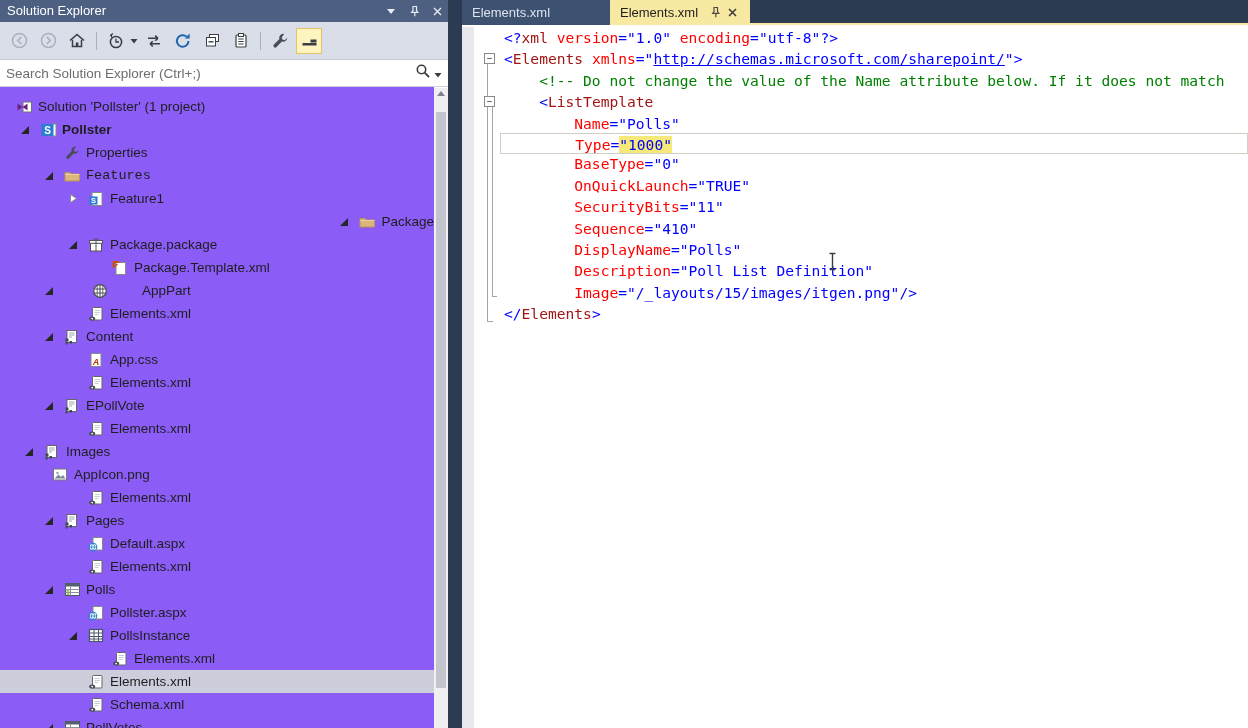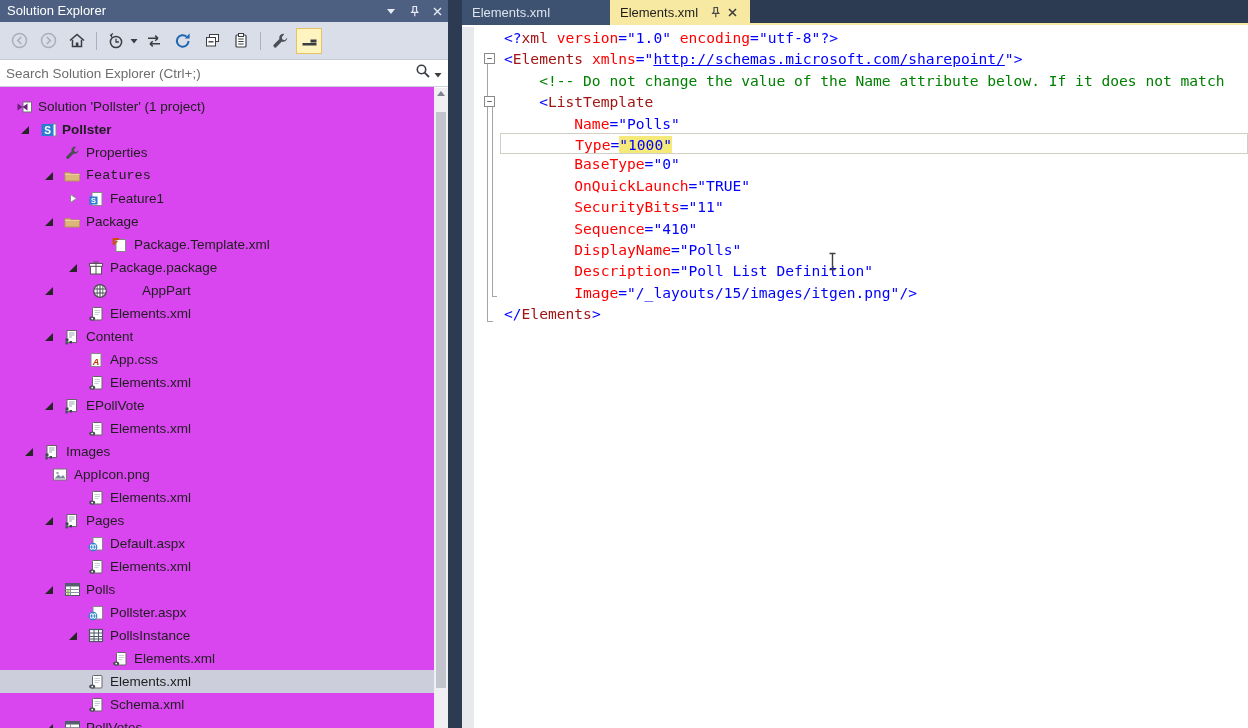--- a/index.html
+++ b/index.html
@@ -22,21 +22,21 @@
   .tcaret { width:9px; margin-left:-2px; margin-right:2px; display:inline-flex; }
 
   #panel-search { position:absolute; left:0; top:60px; width:448px; height:27px;
     background:#FFFFFF; border-bottom:1px solid #CCD1DE; display:flex; align-items:center; }
   #search-input { flex:1; border:none; outline:none; font-size:13.5px; color:#444;
     padding-left:6px; font-family:"Liberation Sans",sans-serif; background:transparent; }
   #search-input::placeholder { color:#6D6D6D; opacity:1; }
   #search-icons { display:flex; align-items:center; gap:3px; padding-right:6px; }
 
   #tree { position:absolute; left:0; top:87px; width:434px; height:641px; overflow:hidden;
-    background:#d946ef; padding-top:8px; }
+    background:#8b5cf6; padding-top:8px; }
   .tree-row { position:relative; height:23px; display:flex; align-items:center;
     font-size:13.5px; color:#1E1E1E; white-space:nowrap; cursor:default; }
   .tree-row.selected { background:#CCCEDB; }
   .tree-arrow { display:inline-flex; width:26px; justify-content:center; align-items:center; flex:none; }
   .tree-arrow.w14 { width:14px; }
   .tree-icon { display:inline-flex; width:20px; justify-content:center; align-items:center; flex:none; }
   .tree-label { padding-left:4px; }
   .tree-label.bold { font-weight:bold; }
 
   #panel-scrollbar { position:absolute; right:0; top:88px; width:14px; height:640px; background:#F0F0F2; }
@@ -246,59 +246,59 @@
           </span>
           <span class="tree-icon">
             <svg width="16" height="16" viewBox="0 0 16 16">
               <rect x="4" y="1.5" width="10" height="13" fill="#fff" stroke="#888"></rect>
               <rect x="1.5" y="5.5" width="8" height="8" fill="#2B7CD3"></rect>
               <text x="5.5" y="12" font-size="7.5" font-weight="bold" fill="#fff" text-anchor="middle">S</text>
             </svg>
           </span>
           <span class="tree-label">Feature1</span>
         </div>
-        <div class="tree-row" style="padding-left: 36px;">
+        <div class="tree-row" style="padding-left: 36px; justify-content: flex-end;">
           <span class="tree-arrow">
             <svg width="10" height="10" viewBox="0 0 10 10">
               <path d="M9 1 V9 H1 Z" fill="#262626"></path>
             </svg>
           </span>
           <span class="tree-icon">
             <svg width="17" height="14" viewBox="0 0 17 14">
               <path d="M1 3.5 V12 H15.5 V5 H7.5 L6 3.5 Z" fill="#DCB67A" stroke="#B9945A"></path>
               <path d="M1 5.5 H15.5" stroke="#EACF9E"></path>
             </svg>
           </span>
           <span class="tree-label">Package</span>
         </div>
+        <div class="tree-row" style="padding-left: 60px;">
+          <span class="tree-arrow">
+            <svg width="10" height="10" viewBox="0 0 10 10">
+              <path d="M9 1 V9 H1 Z" fill="#262626"></path>
+            </svg>
+          </span>
+          <span class="tree-icon">
+            <svg width="16" height="16" viewBox="0 0 16 16">
+              <rect x="2.5" y="6" width="11" height="8" fill="#fff" stroke="#555"></rect>
+              <rect x="1.5" y="3.5" width="13" height="2.8" fill="#fff" stroke="#555"></rect>
+              <path d="M8 3.5 V14 M5.5 3.4 C5.5 0.8 8 0.8 8 3.4 C8 0.8 10.5 0.8 10.5 3.4" stroke="#555" fill="none"></path>
+            </svg>
+          </span>
+          <span class="tree-label">Package.package</span>
+        </div>
         <div class="tree-row" style="padding-left: 84px;">
           <span class="tree-arrow"></span>
           <span class="tree-icon">
             <svg width="16" height="16" viewBox="0 0 16 16">
               <rect x="4" y="2.5" width="9.5" height="12" fill="#fff" stroke="#888"></rect>
               <path d="M1.5 7.5 V2 H7" stroke="#CA5100" stroke-width="1.8" fill="none"></path>
               <path d="M1.5 7.5 L5.5 4" stroke="#CA5100" stroke-width="1.4"></path>
             </svg>
           </span>
           <span class="tree-label">Package.Template.xml</span>
-        </div>
-        <div class="tree-row" style="padding-left: 60px;">
-          <span class="tree-arrow">
-            <svg width="10" height="10" viewBox="0 0 10 10">
-              <path d="M9 1 V9 H1 Z" fill="#262626"></path>
-            </svg>
-          </span>
-          <span class="tree-icon">
-            <svg width="16" height="16" viewBox="0 0 16 16">
-              <rect x="2.5" y="6" width="11" height="8" fill="#fff" stroke="#555"></rect>
-              <rect x="1.5" y="3.5" width="13" height="2.8" fill="#fff" stroke="#555"></rect>
-              <path d="M8 3.5 V14 M5.5 3.4 C5.5 0.8 8 0.8 8 3.4 C8 0.8 10.5 0.8 10.5 3.4" stroke="#555" fill="none"></path>
-            </svg>
-          </span>
-          <span class="tree-label">Package.package</span>
         </div>
         <div class="tree-row" style="padding-left: 36px; gap: 28px;">
           <span class="tree-arrow">
             <svg width="10" height="10" viewBox="0 0 10 10">
               <path d="M9 1 V9 H1 Z" fill="#262626"></path>
             </svg>
           </span>
           <span class="tree-icon">
             <svg width="16" height="16" viewBox="0 0 16 16">
               <circle cx="8" cy="8" r="6.3" fill="#fff" stroke="#4A4E54" stroke-width="1.3"></circle>

